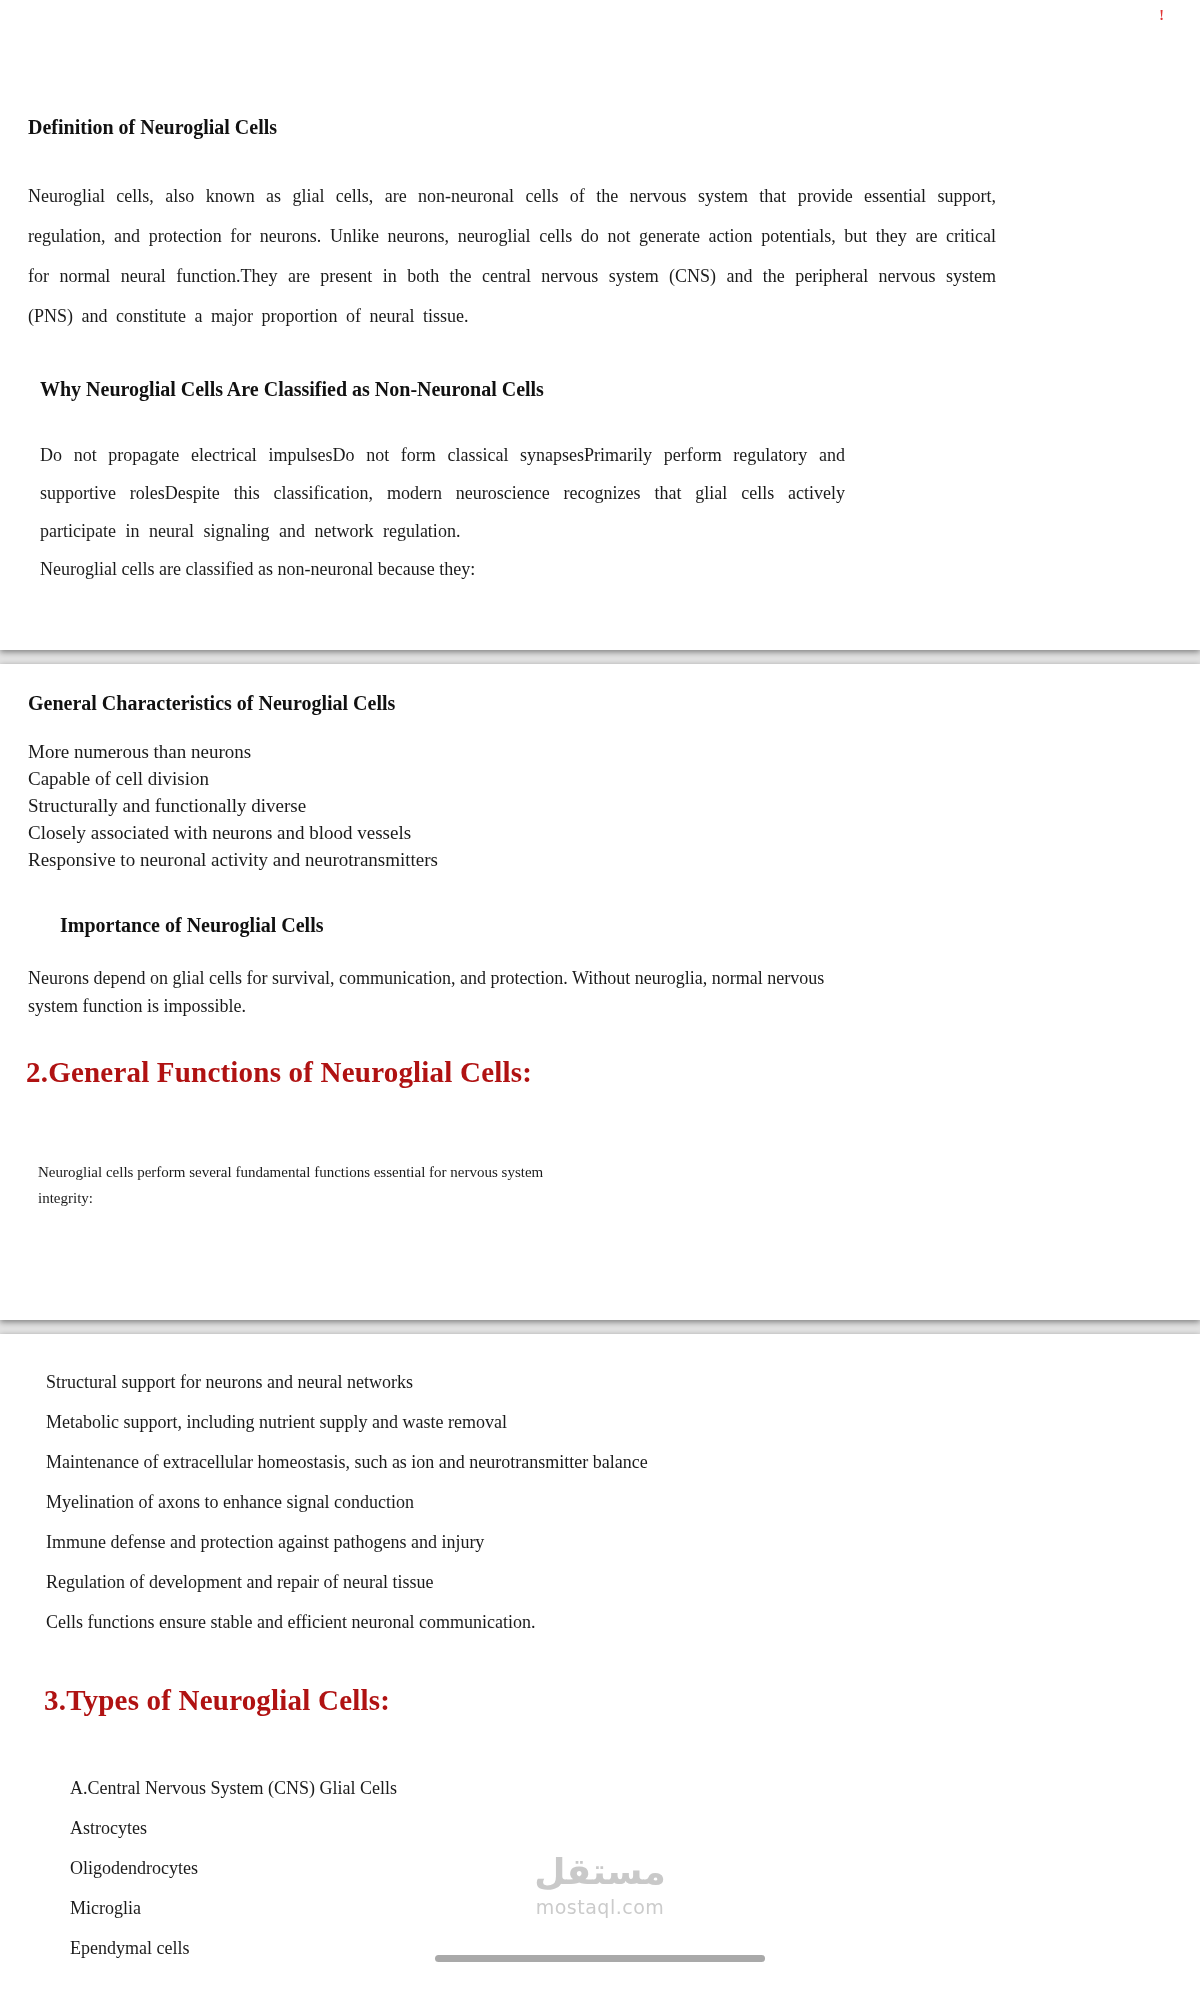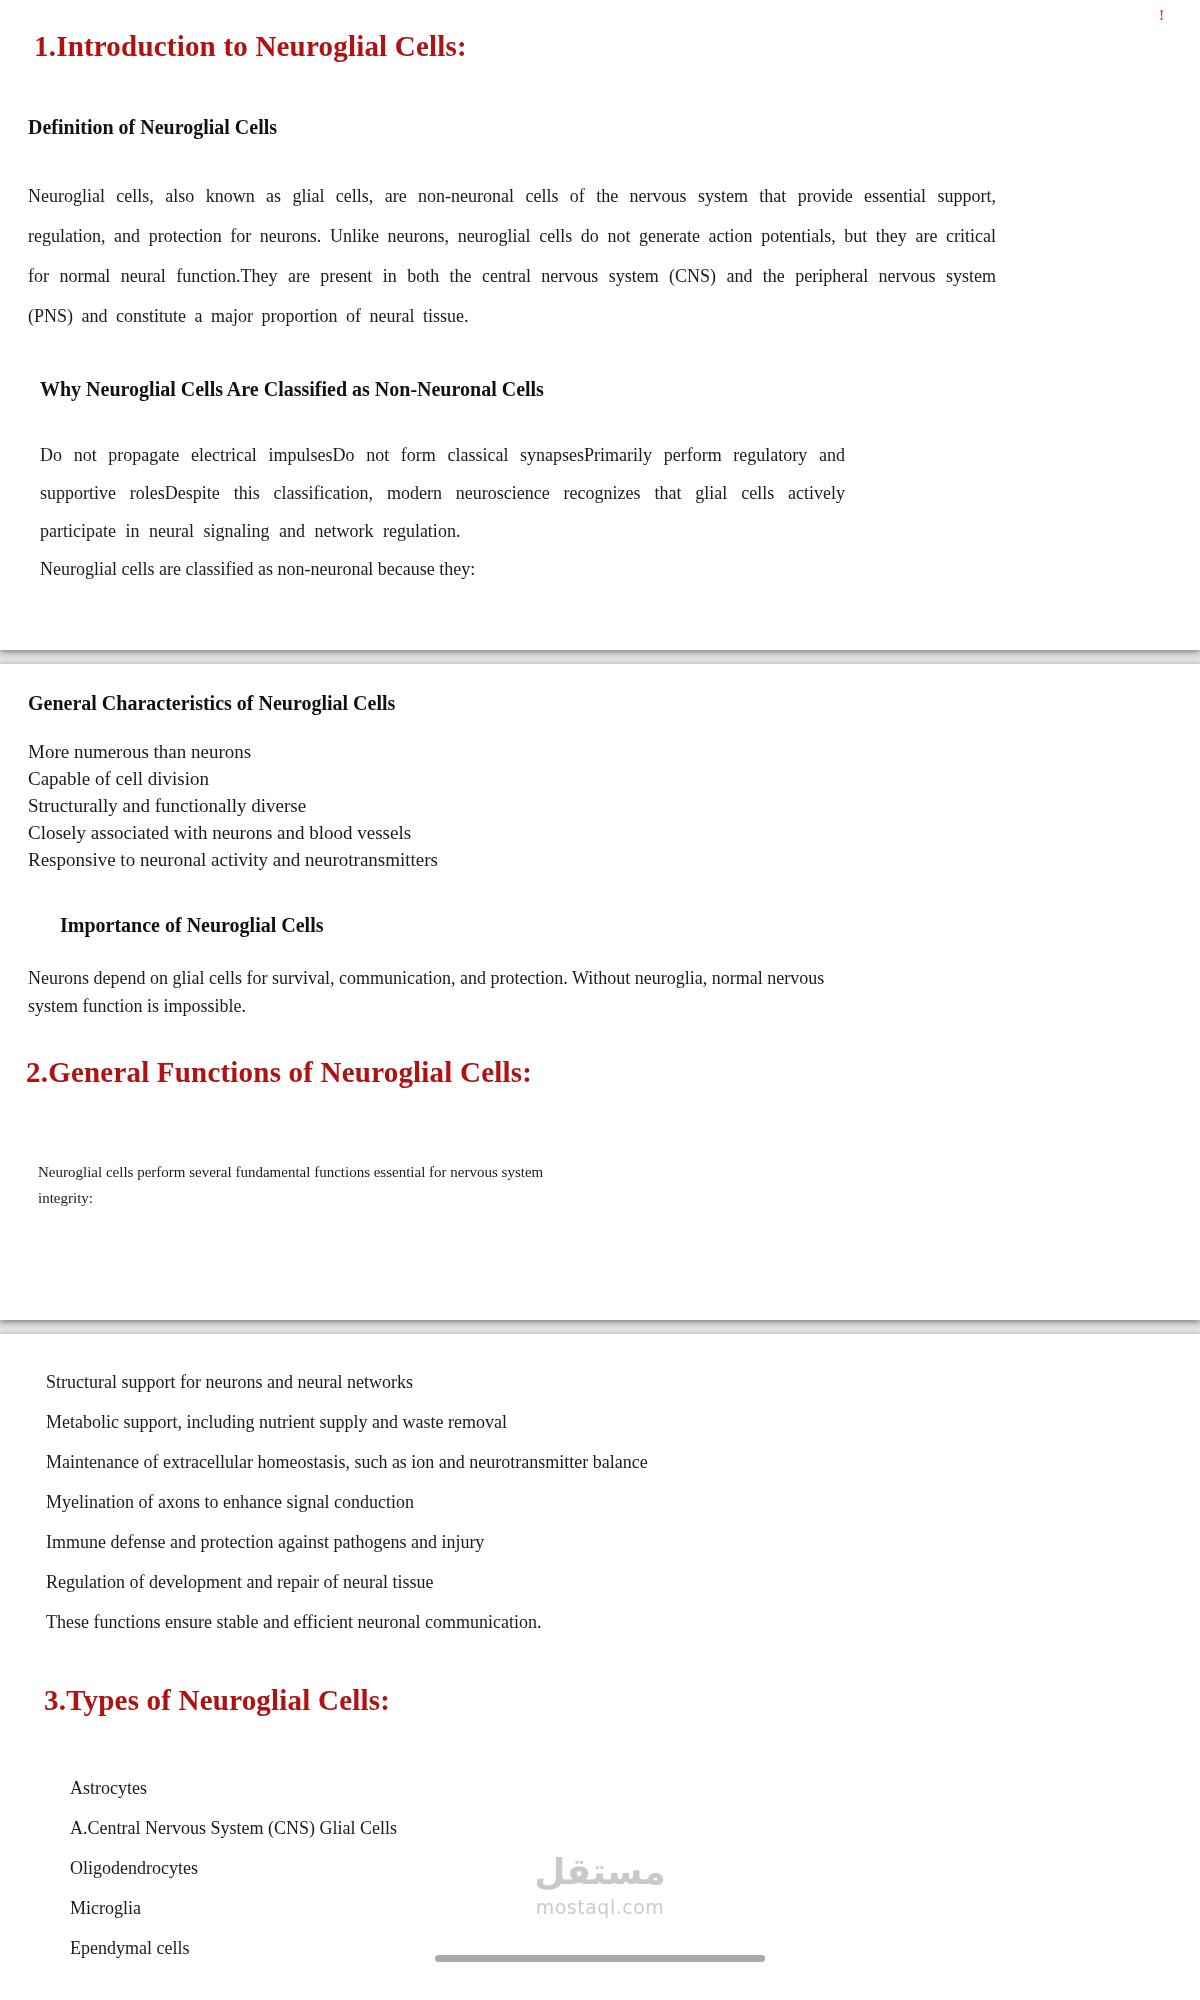--- a/index.html
+++ b/index.html
@@ -97,21 +97,20 @@
     background: #a9a9a9;
     z-index: 6;
   }
 </style>
 </head>
 <body>
 
 <div class="page" id="page1">
   <div class="alert-mark">!</div>
 
-  <div class="abs h-red" id="sec1-title">1.Introduction to Neuroglial Cells:</div>
 
   <div class="abs h-bold" id="def-heading">Definition of Neuroglial Cells</div>
 
   <div class="abs body-text" id="def-para">Neuroglial cells, also known as glial cells, are non-neuronal cells of the nervous system that provide essential support, regulation, and protection for neurons. Unlike neurons, neuroglial cells do not generate action potentials, but they are critical for normal neural function.They are present in both the central nervous system (CNS) and the peripheral nervous system (PNS) and constitute a major proportion of neural tissue.</div>
 
   <div class="abs h-bold" id="why-heading">Why Neuroglial Cells Are Classified as Non-Neuronal Cells</div>
 
   <div class="abs body-text" id="why-block">
     <div id="why-body">Do not propagate electrical impulsesDo not form classical synapsesPrimarily perform regulatory and supportive rolesDespite this classification, modern neuroscience recognizes that glial cells actively participate in neural signaling and network regulation.</div>
     <div>Neuroglial cells are classified as non-neuronal because they:</div>
@@ -139,28 +138,28 @@
 </div>
 
 <div class="page" id="page3">
   <ul class="abs body-text" id="func-list">
     <li>Structural support for neurons and neural networks</li>
     <li>Metabolic support, including nutrient supply and waste removal</li>
     <li>Maintenance of extracellular homeostasis, such as ion and neurotransmitter balance</li>
     <li>Myelination of axons to enhance signal conduction</li>
     <li>Immune defense and protection against pathogens and injury</li>
     <li>Regulation of development and repair of neural tissue</li>
-    <li>These functions ensure stable and efficient neuronal communication.</li>
+    <li>Cells functions ensure stable and efficient neuronal communication.</li>
   </ul>
 
   <div class="abs h-red" id="sec3-title">3.Types of Neuroglial Cells:</div>
 
   <div class="abs body-text" id="cns-block">
+    <div>A.Central Nervous System (CNS) Glial Cells</div>
     <div>Astrocytes</div>
-    <div>A.Central Nervous System (CNS) Glial Cells</div>
     <div>Oligodendrocytes</div>
     <div>Microglia</div>
     <div>Ependymal cells</div>
   </div>
 </div>
 
 <div id="watermark">
   <div class="wm-ar">مستقل</div>
   <div class="wm-en">mostaql.com</div>
 </div>

